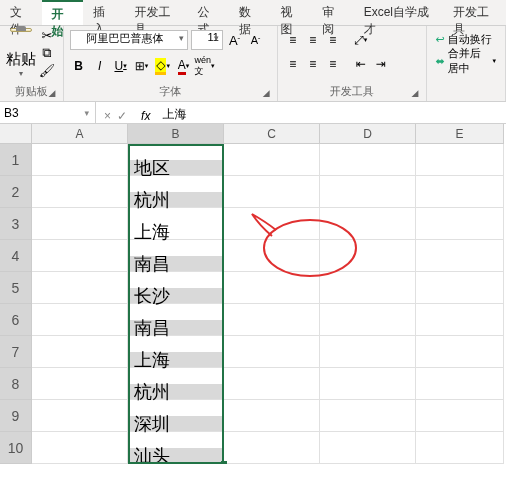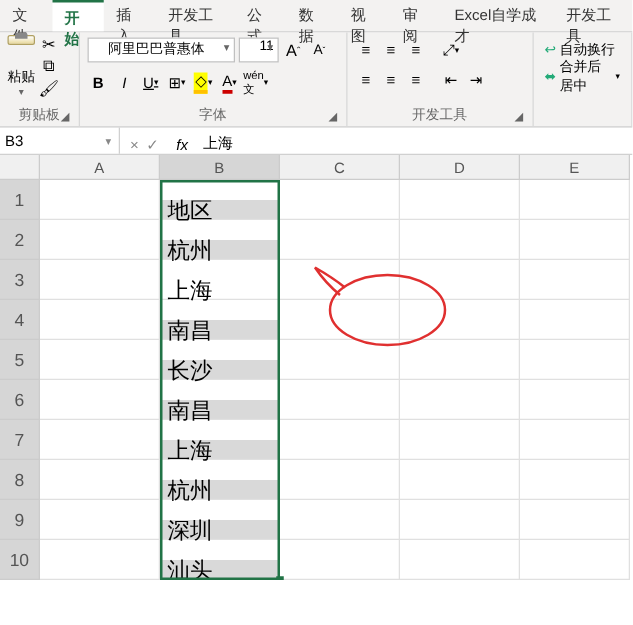--- a/index.html
+++ b/index.html
@@ -83,21 +83,21 @@
   <div class="tab">审阅</div>
   <div class="tab">Excel自学成才</div>
   <div class="tab">开发工具</div>
 </div>
 
 <div class="ribbon">
   <div class="group clipboard">
     <div class="clip-top">
       <div class="paste-btn">
         <div class="paste-icon"></div>
-        <span style="font-size:11px;margin-top:18px">粘贴</span>
+        <span style="font-size:15px;margin-top:18px">粘贴</span>
         <span style="font-size:8px;color:#666">▾</span>
       </div>
       <div class="clip-side">
         <span>✂</span>
         <span>⧉</span>
         <span>🖌</span>
       </div>
     </div>
     <div class="group-title">剪贴板</div>
     <div class="launcher">◢</div>

